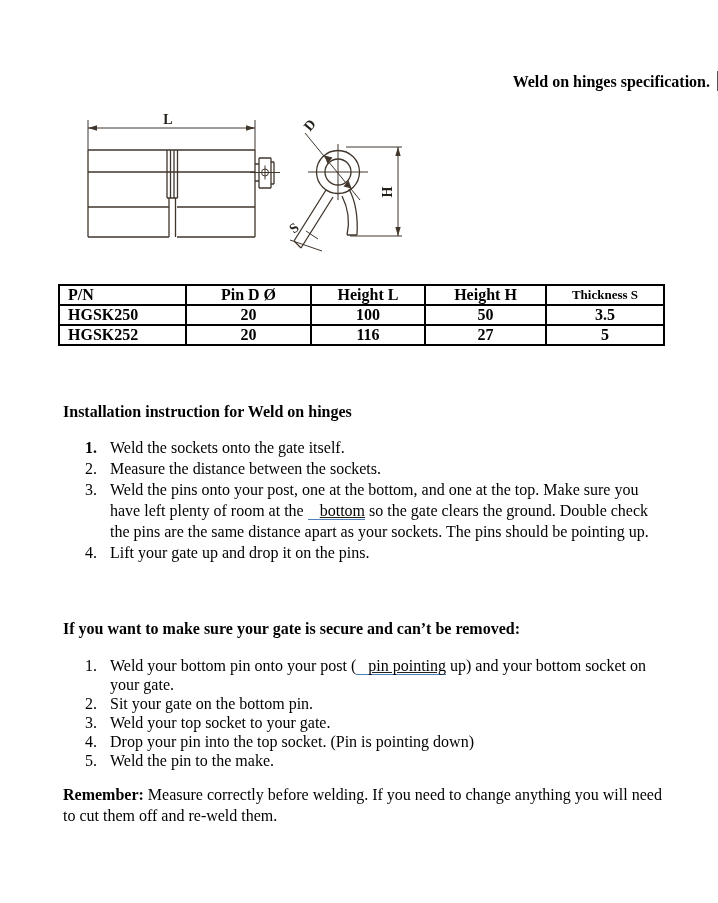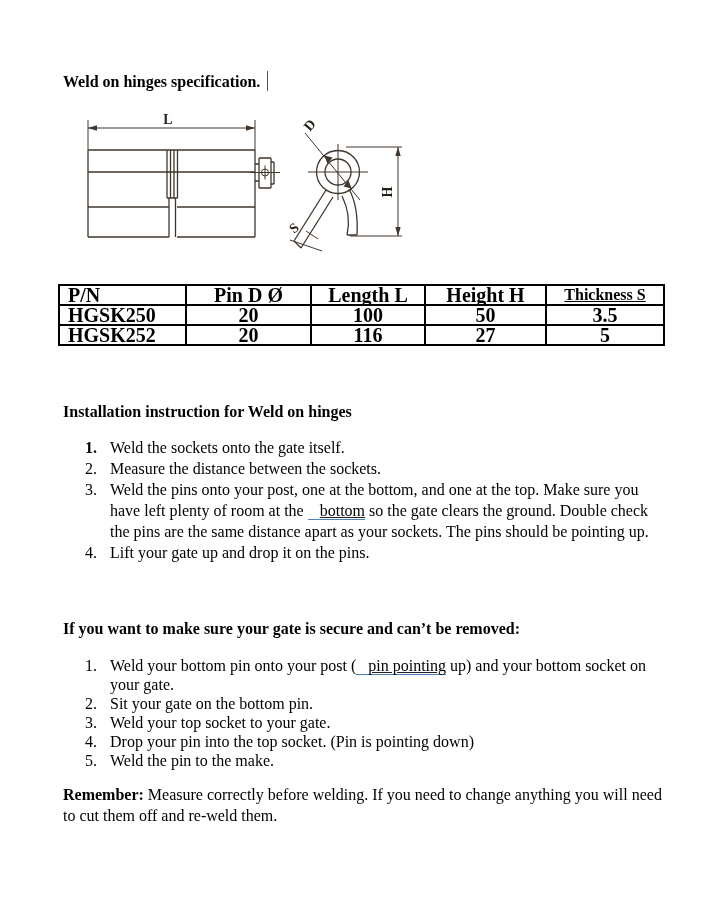--- a/index.html
+++ b/index.html
@@ -10,20 +10,21 @@
     font-family:"Liberation Serif","DejaVu Serif",serif;
     color:#000;
     font-size:16px;
     overflow:hidden;
   }
   .title{
     margin:71px 0 0 63px;
     font-weight:bold;
     line-height:21px;
     white-space:nowrap;
+    text-align:right;
   }
   .cursor{
     display:inline-block;
     width:1px;height:20px;
     background:#555;
     margin-left:7px;
     vertical-align:-4px;
   }
   .drawings{position:relative;height:170px;margin-top:12px;}
   .drawings svg{position:absolute;top:-4px;}
@@ -38,29 +39,29 @@
   }
   table.spec{
     margin:10px 0 0 58px;
     border-collapse:collapse;
     width:605px;
     table-layout:fixed;
   }
   table.spec th,table.spec td{
     border:2px solid #000;
     font-weight:bold;
-    font-size:20px;
+    font-size:16px;
     text-align:center;
     height:16px;
     line-height:16px;
     padding:1px 0;
     overflow:hidden;
     white-space:nowrap;
   }
-  table.spec th:last-child{font-size:16px;text-decoration:underline;}
+  table.spec th:last-child{font-size:13px;}
   table.spec .pn{text-align:left;padding-left:8px;}
   .heading{
     margin:55px 0 0 63px;
     font-weight:bold;
     line-height:21px;
     width:605px;
   }
   .heading.h-secure{}
   ol.steps{
     list-style:none;
@@ -149,21 +150,21 @@
       <col style="width:127px">
         <col style="width:125px">
         <col style="width:114px">
       <col style="width:121px">
         <col style="width:118px">
     </colgroup>
     <thead>
       <tr>
           <th class="pn">P/N</th>
           <th>Pin D Ø</th>
-          <th>Length L</th>
+          <th>Height L</th>
           <th>Height H</th>
           <th>Thickness S</th>
         </tr>
     </thead>
     <tbody>
         <tr>
           <td class="pn">HGSK250</td>
           <td>20</td>
           <td>100</td>
           <td>50</td>

